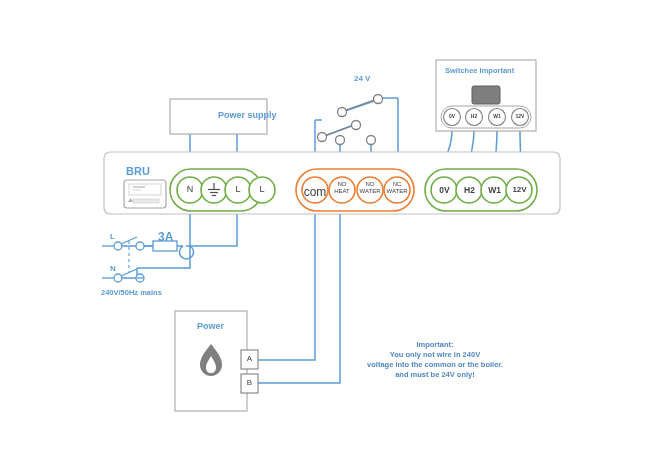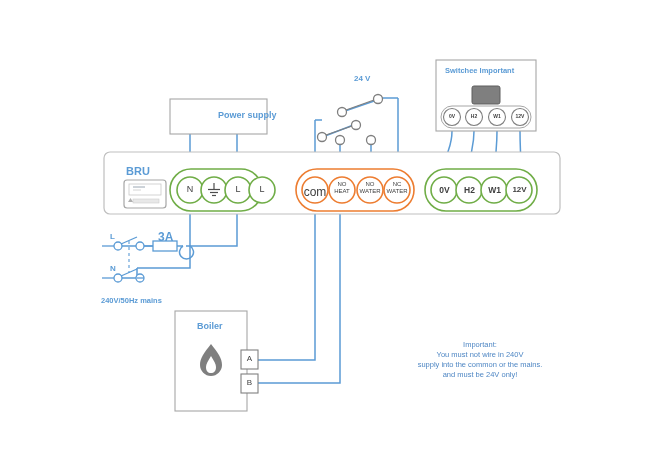--- a/index.html
+++ b/index.html
@@ -183,26 +183,26 @@
 </div>
 
 <div style="position:absolute;left:436px;top:185px;width:17px;text-align:center;font-size:8.5px;color:#404040;font-weight:bold;">0V</div>
 <div style="position:absolute;left:461px;top:185px;width:17px;text-align:center;font-size:8.5px;color:#404040;font-weight:bold;">H2</div>
 <div style="position:absolute;left:486px;top:185px;width:17px;text-align:center;font-size:8.5px;color:#404040;font-weight:bold;">W1</div>
 <div style="position:absolute;left:510px;top:185px;width:19px;text-align:center;font-size:8px;color:#404040;font-weight:bold;">12V</div>
 
 <div class="lbl" style="left:110px;top:232px;font-size:8px;">L</div>
 <div class="lbl" style="left:110px;top:264px;font-size:8px;">N</div>
 <div class="lbl" style="left:158px;top:230px;font-size:12px;">3A</div>
-<div class="lbl" style="left:101px;top:296px;font-size:7.5px;">240V/50Hz mains</div>
-
-<div class="lbl" style="left:197px;top:321px;font-size:9px;">Boiler</div>
+<div class="lbl" style="left:101px;top:288px;font-size:7.5px;">240V/50Hz mains</div>
+
+<div class="lbl" style="left:197px;top:321px;font-size:9px;">Power</div>
 <div style="position:absolute;left:241px;top:354px;width:17px;text-align:center;font-size:8px;color:#404040;">A</div>
 <div style="position:absolute;left:241px;top:378px;width:17px;text-align:center;font-size:8px;color:#404040;">B</div>
 
-<div style="position:absolute;left:340px;top:340px;width:190px;text-align:center;color:#4f87c4;font-size:7.5px;font-weight:normal;line-height:10px;margin-left:45px;">
+<div style="position:absolute;left:340px;top:340px;width:190px;text-align:center;color:#4f87c4;font-size:7.5px;font-weight:bold;line-height:10px;">
   <div>Important:</div>
-  <div>You must not wire in 240V</div>
-  <div>supply into the common or the mains.</div>
+  <div>You only not wire in 240V</div>
+  <div>voltage into the common or the boiler.</div>
   <div>and must be 24V only!</div>
 </div>
 
 </div>
 
 </body></html>

